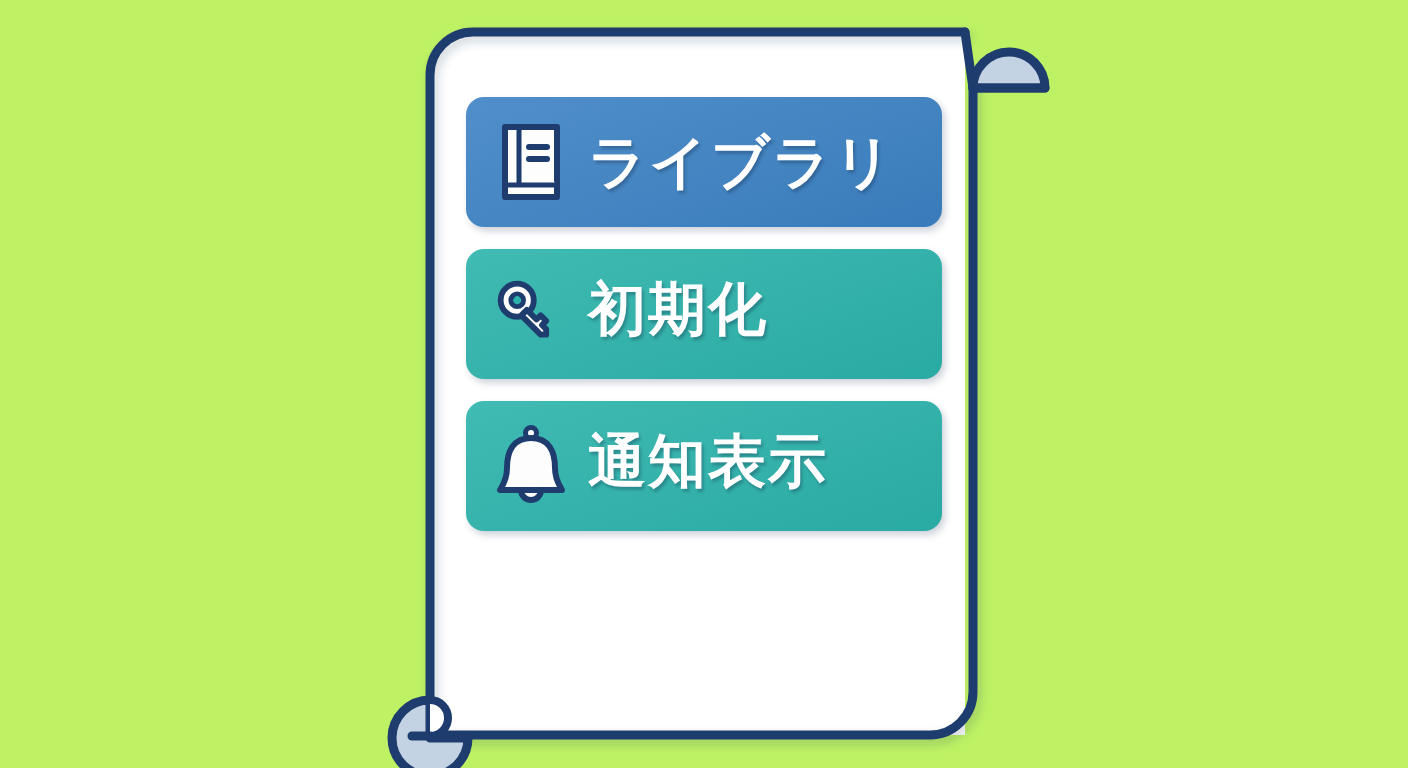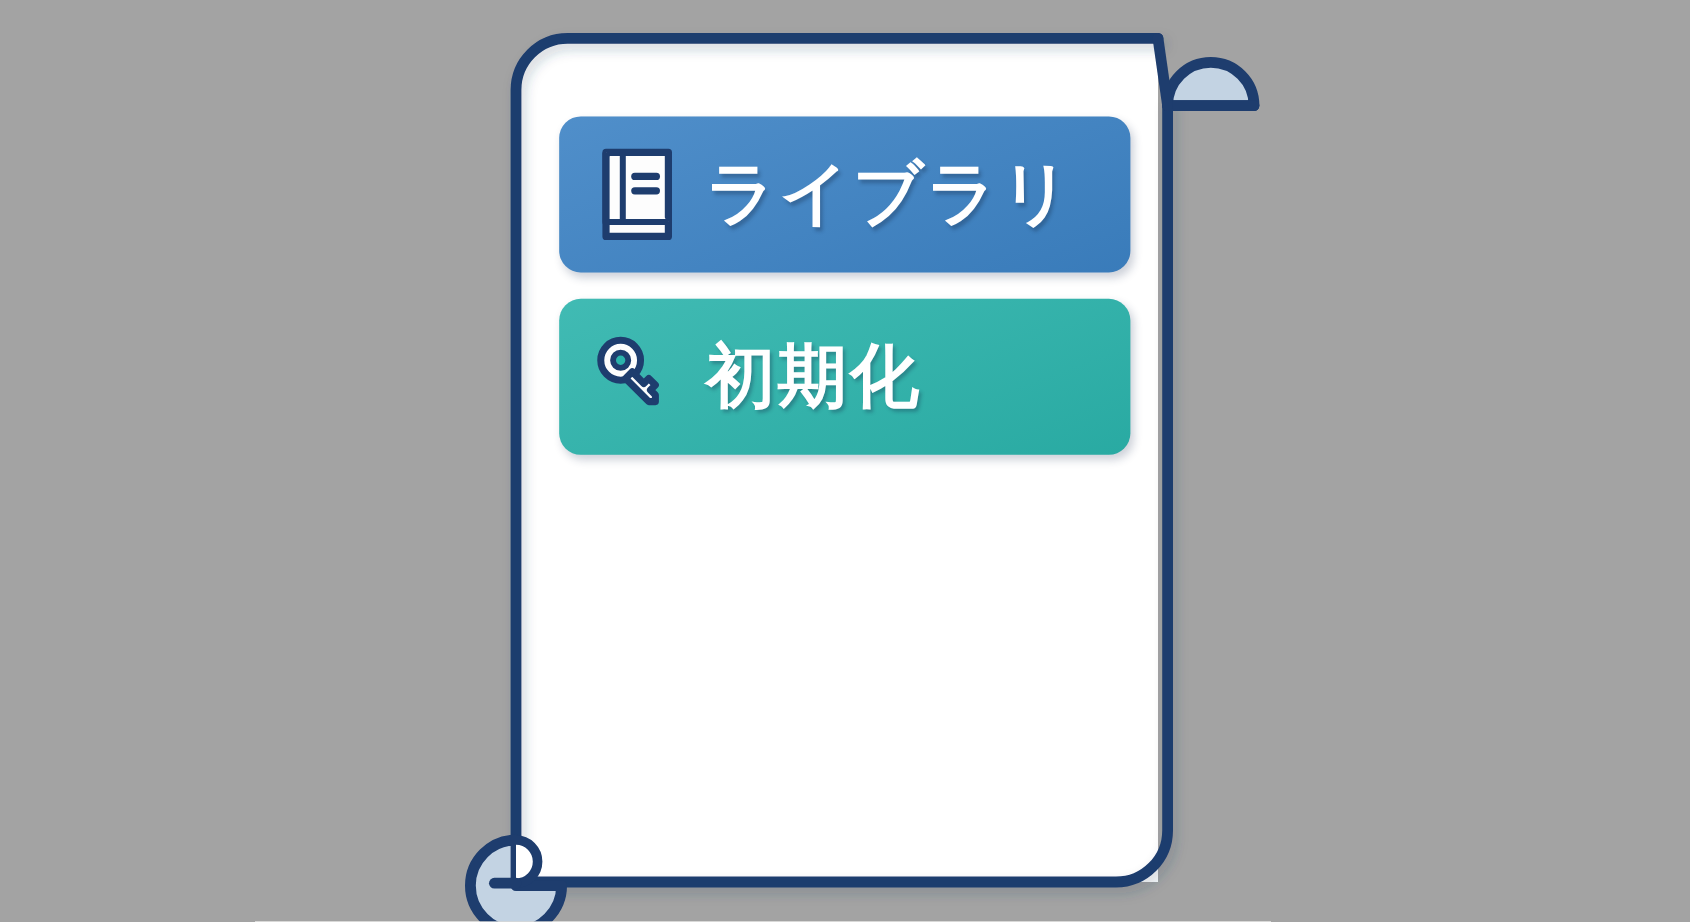--- a/index.html
+++ b/index.html
@@ -5,21 +5,21 @@
   * { margin:0; padding:0; box-sizing:border-box; }
   html, body {
     width:1408px; height:768px;
     background:#fdfdfc;
     font-family:"Liberation Sans","DejaVu Sans",sans-serif;
     overflow:hidden;
   }
   #stage {
     position:relative;
     width:1408px; height:768px;
-    background:#a3a3a3;
+    background:#bef264;
   }
   
   .paper-wrap {
     position:absolute;
     left:0; top:0;
     width:1408px; height:768px;
   }
   .paper-svg { position:absolute; left:0; top:0; }
 
   
@@ -46,21 +46,21 @@
     cursor:pointer;
     overflow:hidden;
   }
   .menu-button::after{
     content:"";
     position:absolute; inset:0;
     background:linear-gradient(160deg, rgba(255,255,255,0.10), rgba(0,0,0,0.05));
     pointer-events:none;
   }
   .bt-blue { background:#3c82c4; }
-  .bt-teal { background:#2bb3ab; }
+  .bt-teal { background:#2bb3ab;font-family:Liberation Mono, monospace; }
 
   .btn-icon {
     width:78px; height:84px;
     flex:0 0 78px;
     display:flex; align-items:center; justify-content:center;
     position:relative; z-index:2;
   }
   .btn-label {
     margin-left:18px;
     color:#ffffff;
@@ -145,15 +145,30 @@
             <circle cx="40" cy="20" r="17" fill="#fdfdfd" stroke="#1e3d6e" stroke-width="6"></circle>
             <circle cx="40" cy="20" r="6.5" fill="#2bb3ab" stroke="#1e3d6e" stroke-width="5"></circle>
             <path d="M32 34 L32 62 L36 66 L40 62 L40 56 L46 56 L46 48 L40 48 L40 34 Z" fill="#fdfdfd" stroke="#1e3d6e" stroke-width="6" stroke-linejoin="round"></path>
           </g>
         </svg>
       </span>
       <span class="btn-label">初期化</span>
     </div>
 
 
+    <div class="menu-button bt-teal">
+      <span class="btn-icon">
+        <svg width="76" height="84" viewBox="0 0 76 84">
+          <circle cx="38" cy="9" r="5.5" fill="#fdfdfd" stroke="#1e3d6e" stroke-width="5"></circle>
+          <path d="M38 14
+                   C 20 14 14 28 14 44
+                   C 14 56 9 62 7 66
+                   L 69 66
+                   C 67 62 62 56 62 44
+                   C 62 28 56 14 38 14 Z" fill="#fdfdfd" stroke="#1e3d6e" stroke-width="6" stroke-linejoin="round"></path>
+          <path d="M28 66 a 10 10 0 0 0 20 0 Z" fill="#fdfdfd" stroke="#1e3d6e" stroke-width="6" stroke-linejoin="round"></path>
+        </svg>
+      </span>
+      <span class="btn-label">通知表示</span>
+    </div>
 
   </div>
 </div>
 
 </body></html>

